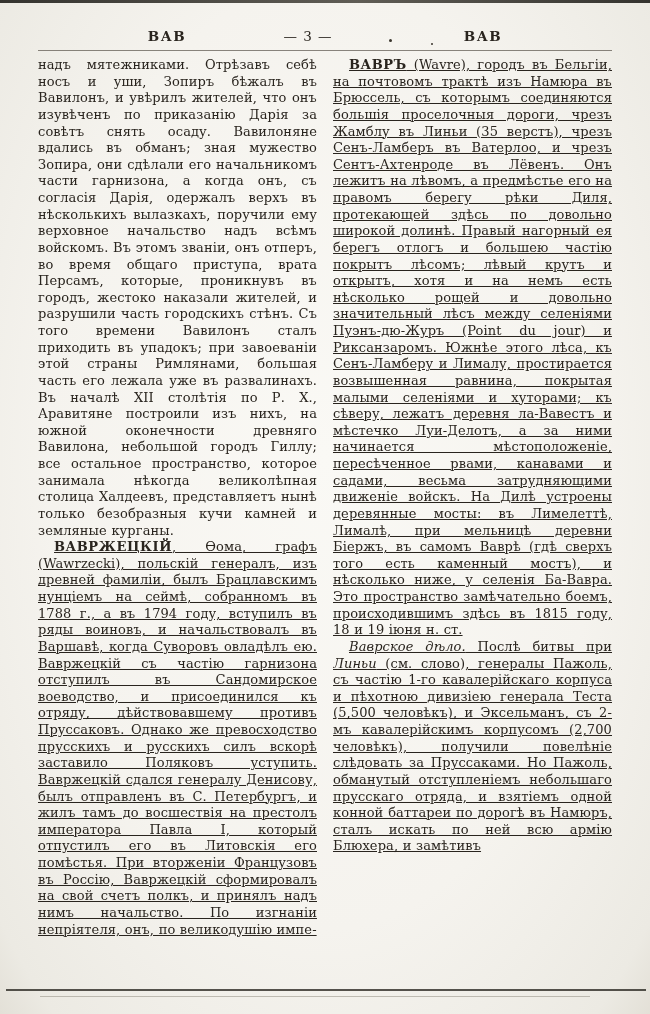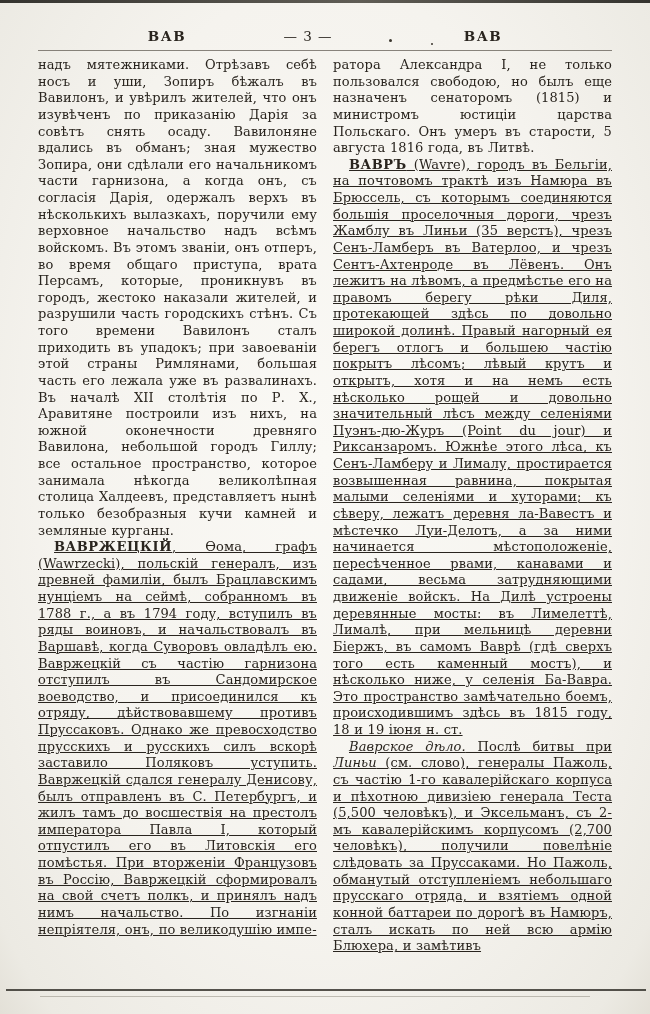--- a/index.html
+++ b/index.html
@@ -79,21 +79,20 @@
     <span class="hw head-right">ВАВ</span>
   </div>
   <div class="head-rule"></div>
 
   <div class="text-columns">
     <div class="column">
         <p class="para"><span>надъ мятежниками. Отрѣзавъ себѣ носъ и уши, Зопиръ бѣжалъ въ Вавилонъ, и увѣрилъ жителей, что онъ изувѣченъ по приказанію Дарія за совѣтъ снять осаду. Вавилоняне вдались въ обманъ; зная мужество Зопира, они сдѣлали его начальникомъ части гарнизона, а когда онъ, съ согласія Дарія, одержалъ верхъ въ нѣсколькихъ вылазкахъ, поручили ему верховное начальство надъ всѣмъ войскомъ. Въ этомъ званіи, онъ отперъ, во время общаго приступа, врата Персамъ, которые, проникнувъ въ городъ, жестоко наказали жителей, и разрушили часть городскихъ стѣнъ. Съ того времени Вавилонъ сталъ приходить въ упадокъ; при завоеваніи этой страны Римлянами, большая часть его лежала уже въ развалинахъ. Въ началѣ XII столѣтія по Р. Х., Аравитяне построили изъ нихъ, на южной оконечности древняго Вавилона, небольшой городъ Гиллу; все остальное пространство, которое занимала нѣкогда великолѣпная столица Халдеевъ, представляетъ нынѣ только безобразныя кучи камней и земляные курганы.</span></p>
         <p class="para indent"><span class="headword">ВАВРЖЕЦКІЙ</span><span>, Ѳома, графъ (Wawrzecki), польскій генералъ, изъ древней фамиліи, былъ Брацлавскимъ нунціемъ на сеймѣ, собранномъ въ 1788 г., а въ 1794 году, вступилъ въ ряды воиновъ, и начальствовалъ въ Варшавѣ, когда Суворовъ овладѣлъ ею. Вавржецкій съ частію гарнизона отступилъ въ Сандомирское воеводство, и присоединился къ отряду, дѣйствовавшему противъ Пруссаковъ. Однако же превосходство прусскихъ и русскихъ силъ вскорѣ заставило Поляковъ уступить. Вавржецкій сдался генералу Денисову, былъ отправленъ въ С. Петербургъ, и жилъ тамъ до восшествія на престолъ императора Павла I, который отпустилъ его въ Литовскія его помѣстья. При вторженіи Французовъ въ Россію, Вавржецкій сформировалъ на свой счетъ полкъ, и принялъ надъ нимъ начальство. По изгнаніи непріятеля, онъ, по великодушію импе-</span></p>
       </div>
     <div class="column">
-        <p class="para"><span>ратора Александра I, не только пользовался свободою, но былъ еще назначенъ сенаторомъ (1815) и министромъ юстиціи царства Польскаго. Онъ умеръ въ старости, 5 августа 1816 года, въ Литвѣ.</span></p>
         <p class="para indent"><span class="headword">ВАВРЪ</span><span> (Wavre), городъ въ Бельгіи, на почтовомъ трактѣ изъ Намюра въ Брюссель, съ которымъ соединяются большія проселочныя дороги, чрезъ Жамблу въ Линьи (35 верстъ), чрезъ Сенъ-Ламберъ въ Ватерлоо, и чрезъ Сентъ-Ахтенроде въ Лёвенъ. Онъ лежитъ на лѣвомъ, а предмѣстье его на правомъ берегу рѣки Диля, протекающей здѣсь по довольно широкой долинѣ. Правый нагорный ея берегъ отлогъ и большею частію покрытъ лѣсомъ; лѣвый крутъ и открытъ, хотя и на немъ есть нѣсколько рощей и довольно значительный лѣсъ между селеніями Пуэнъ-дю-Журъ (Point du jour) и Риксанзаромъ. Южнѣе этого лѣса, къ Сенъ-Ламберу и Лималу, простирается возвышенная равнина, покрытая малыми селеніями и хуторами; къ сѣверу, лежатъ деревня ла-Вавестъ и мѣстечко Луи-Делотъ, а за ними начинается мѣстоположеніе, пересѣченное рвами, канавами и садами, весьма затрудняющими движеніе войскъ. На Дилѣ устроены деревянные мосты: въ Лимелеттѣ, Лималѣ, при мельницѣ деревни Біержъ, въ самомъ Ваврѣ (гдѣ сверхъ того есть каменный мостъ), и нѣсколько ниже, у селенія Ба-Вавра. Это пространство замѣчательно боемъ, происходившимъ здѣсь въ 1815 году, 18 и 19 іюня н. ст.</span></p>
         <p class="para indent"><span class="em">Ваврское дѣло.</span><span> Послѣ битвы при </span><span class="em">Линьи</span><span> (см. слово), генералы Пажоль, съ частію 1-го кавалерійскаго корпуса и пѣхотною дивизіею генерала Теста (5,500 человѣкъ), и Эксельманъ, съ 2-мъ кавалерійскимъ корпусомъ (2,700 человѣкъ), получили повелѣніе слѣдовать за Пруссаками. Но Пажоль, обманутый отступленіемъ небольшаго прусскаго отряда, и взятіемъ одной конной баттареи по дорогѣ въ Намюръ, сталъ искать по ней всю армію Блюхера, и замѣтивъ</span></p>
       </div>
   </div>
 
   <div class="speck s1"></div>
   <div class="speck s2"></div>
   <div class="scan-edge-bottom"></div>
   <div class="scan-edge-bottom2"></div>
 

